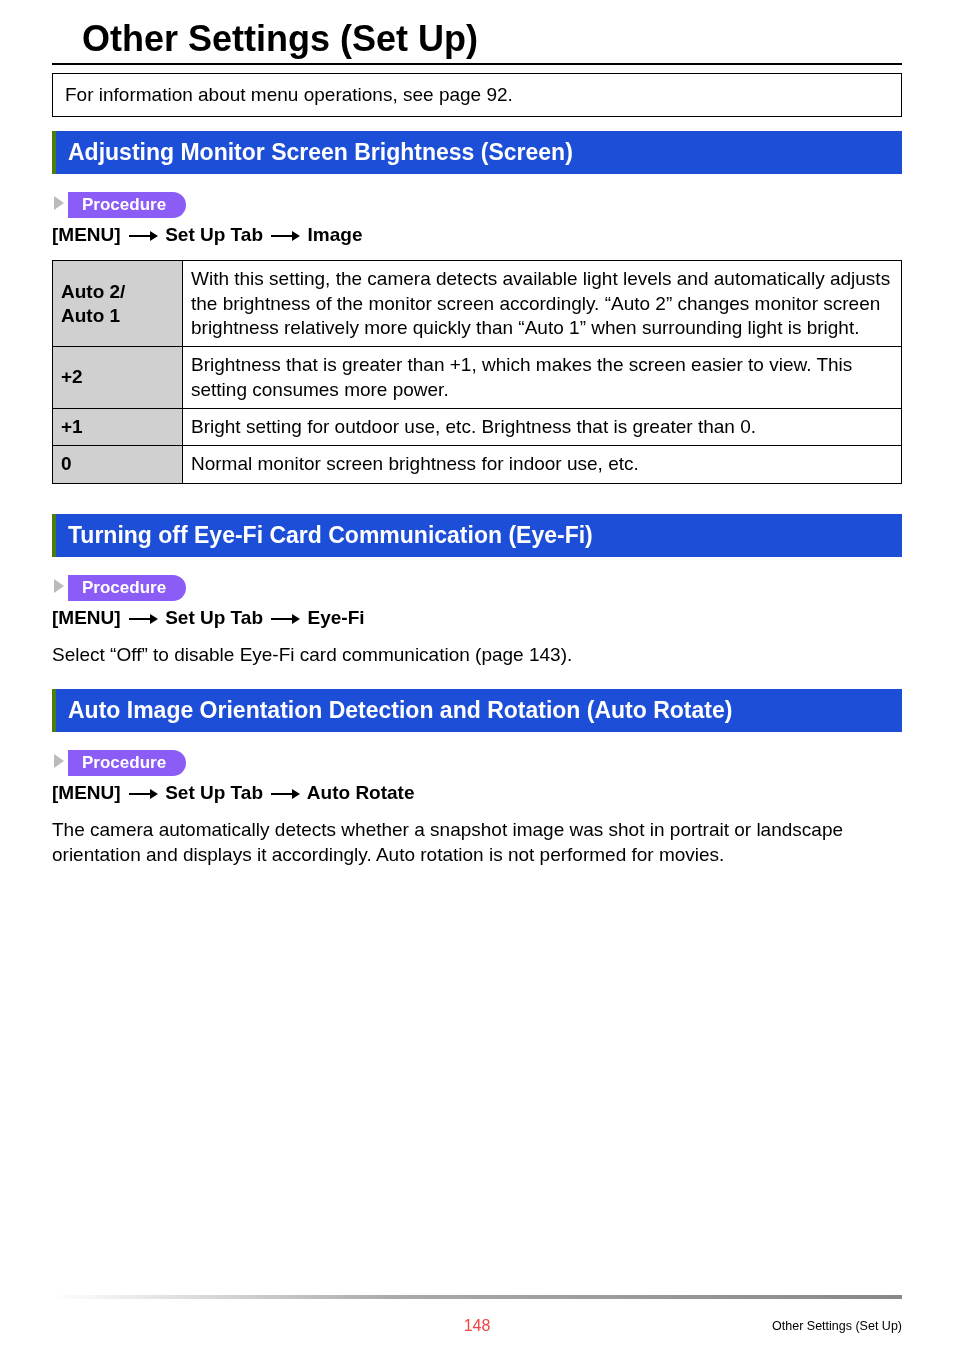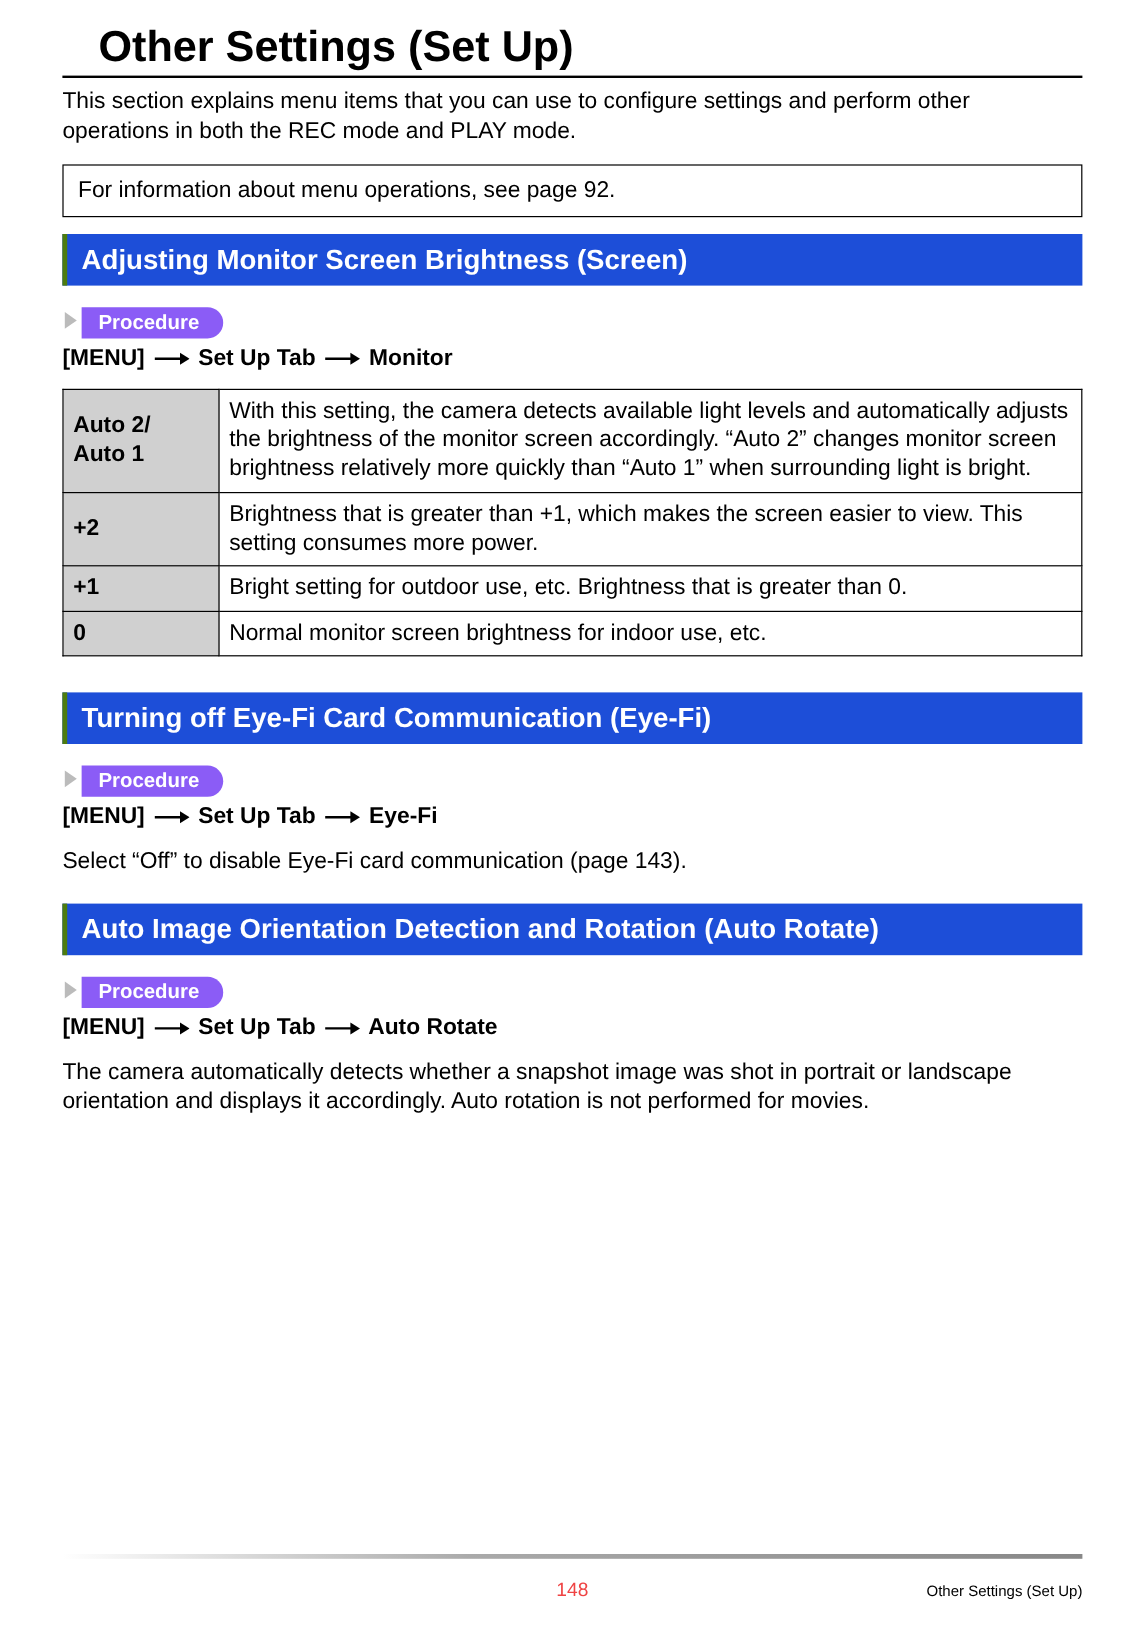--- a/index.html
+++ b/index.html
@@ -137,21 +137,20 @@
 </style>
 </head>
 <body>
 
 <div class="page">
 
   <div class="h1-wrap">
     <h1 class="h1">Other Settings (Set Up)</h1>
   </div>
 
-  <p class="intro">This section explains menu items that you can use to configure settings and perform other operations in both the REC mode and PLAY mode.</p>
 
   <div class="info-box">For information about menu operations, see page 92.</div>
 
   <h2 class="h2">Adjusting Monitor Screen Brightness (Screen)</h2>
 
   <div class="proc-row">
     <span class="proc-chevron">
       <svg width="14" height="18" viewBox="0 0 14 18">
           <polygon points="2,2 12,9 2,16" fill="#bbb"></polygon>
         </svg>
@@ -167,21 +166,21 @@
           <polygon points="22,1 30,6 22,11" fill="#000"></polygon>
         </svg>
     </span>
     <span>Set Up Tab</span>
     <span class="arrow">
       <svg width="30" height="12" viewBox="0 0 30 12">
           <line x1="1" y1="6" x2="24" y2="6" stroke="#000" stroke-width="2"></line>
           <polygon points="22,1 30,6 22,11" fill="#000"></polygon>
         </svg>
     </span>
-    <span>Monitor</span>
+    <span>Image</span>
   </div>
 
   <table class="settings">
     <tbody>
         <tr>
       <td class="label" style="white-space:pre-line">Auto 2/
 Auto 1</td>
       <td>With this setting, the camera detects available light levels and automatically adjusts the brightness of the monitor screen accordingly. “Auto 2” changes monitor screen brightness relatively more quickly than “Auto 1” when surrounding light is bright.</td>
     </tr>
     <tr>

